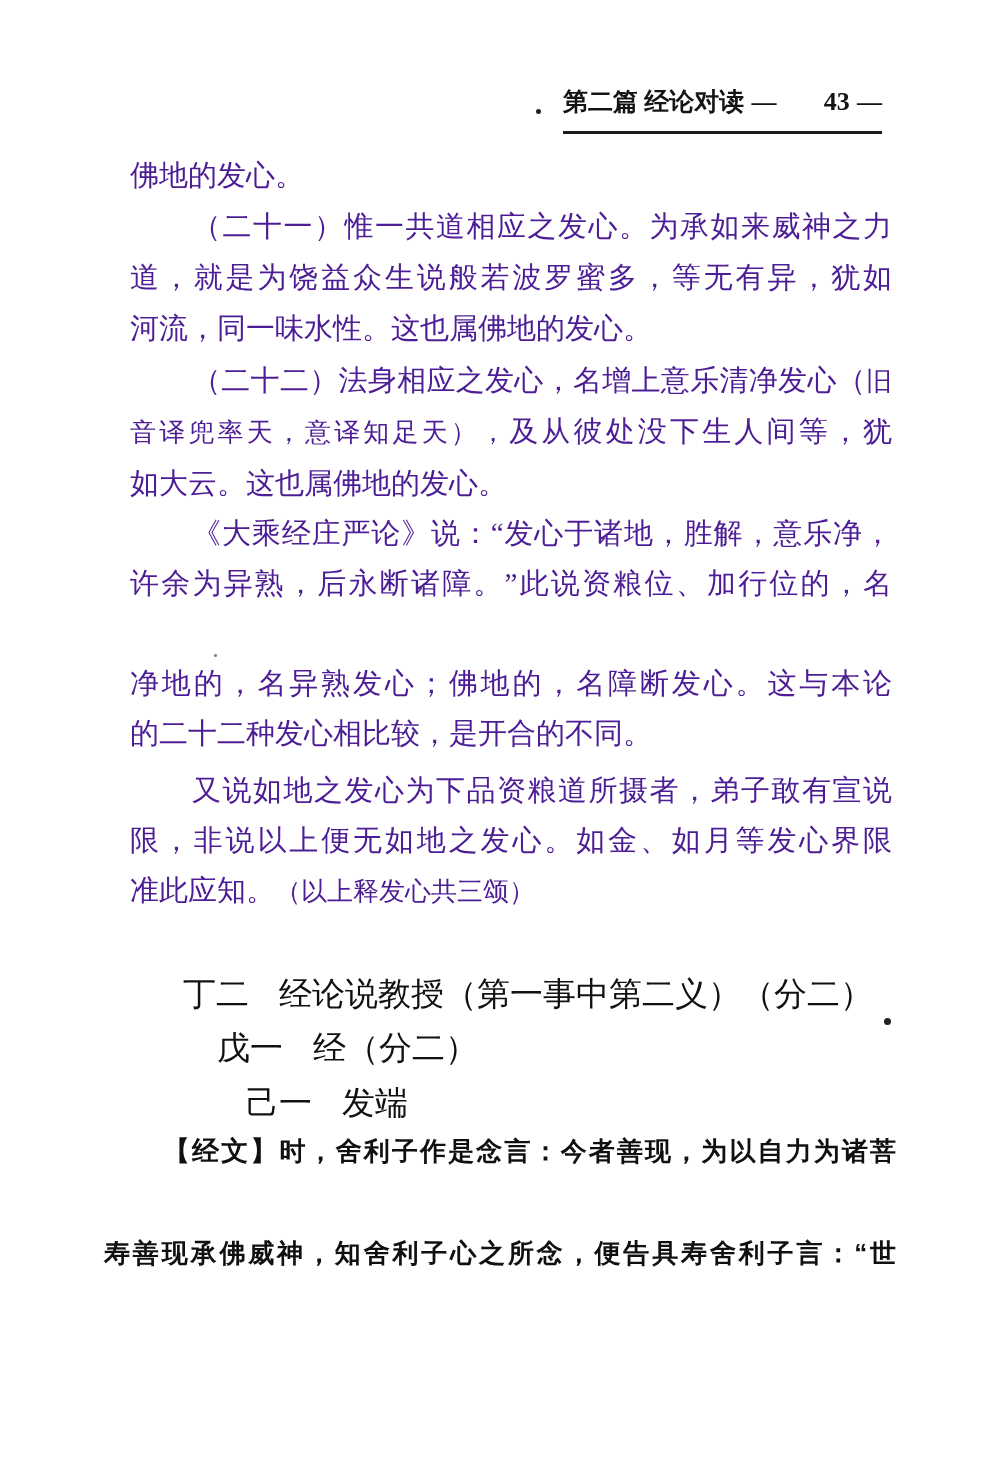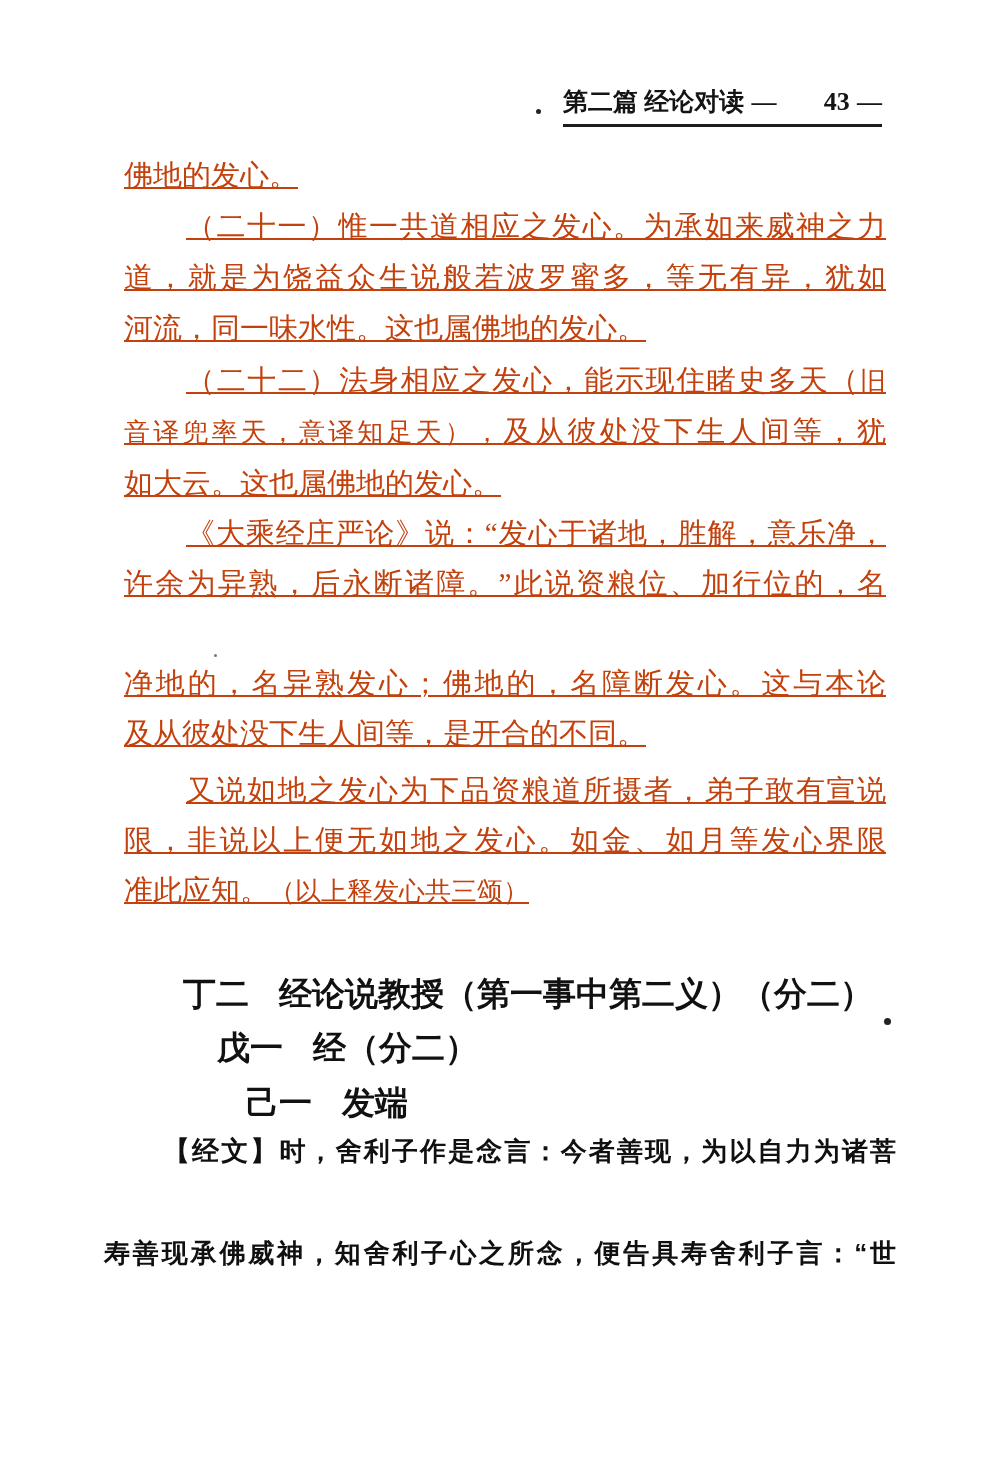--- a/index.html
+++ b/index.html
@@ -5,41 +5,41 @@
   html,body{margin:0;padding:0;}
   body{width:982px;height:1458px;background:#f7f7f5;}
   .page{
     position:relative;width:982px;height:1458px;background:#ffffff;
     color:#141414;overflow:hidden;
     font-family:"Liberation Serif", serif;
   }
   
   .running-header{
     position:absolute;left:563px;top:88px;width:319px;
-    border-bottom:3px solid #1c1c1c;padding-bottom:8px;
+    border-bottom:3px solid #1c1c1c;padding-bottom:15px;
     display:flex;align-items:baseline;justify-content:space-between;
     font-weight:bold;font-size:25px;line-height:28px;white-space:nowrap;
   }
   .running-header .num{font-family:"Liberation Serif",serif;font-size:26px;margin-left:40px;}
   
   .line{
-    position:absolute;left:124px;width:762px;height:42px;
+    position:absolute;left:130px;width:762px;height:42px;
     font-size:29px;line-height:42px;letter-spacing:0;
-    box-sizing:border-box;white-space:nowrap;color:#c2410c;text-decoration:underline;
+    box-sizing:border-box;white-space:nowrap;color:#4c1d95;
   }
   .j{ 
     white-space:normal;
     text-align:justify;text-align-last:justify;text-justify:inter-character;
   }
   .ind{padding-left:62px;}
   .kai{font-size:26px;}
   
   .heading{
     position:absolute;height:44px;font-size:33px;line-height:44px;
-    font-weight:bold;white-space:nowrap;color:#111;
+    font-weight:normal;white-space:nowrap;color:#111;
   }
   .heading .hlabel{margin-right:30px;}
   
   .sline{
     position:absolute;left:104px;width:792px;height:46px;
     font-family:"Liberation Sans", sans-serif;font-weight:bold;
     font-size:26px;line-height:46px;box-sizing:border-box;
     white-space:normal;color:#101010;
     text-align:justify;text-align-last:justify;text-justify:inter-character;
   }
@@ -65,27 +65,27 @@
   </div>
 
   <div class="speck s1"></div>
   <div class="speck s2"></div>
   <div class="speck s3"></div>
 
   <div class="line" style="top:154px">佛地的发心。</div>
   <div class="line j ind" style="top:205px">（二十一）惟一共道相应之发心。为承如来威神之力</div>
   <div class="line j" style="top:256px">道，就是为饶益众生说般若波罗蜜多，等无有异，犹如</div>
   <div class="line" style="top:307px">河流，同一味水性。这也属佛地的发心。</div>
-  <div class="line j ind" style="top:359px"><span>（二十二）法身相应之发心，能示现住睹史多天（</span><span class="kai">旧</span></div>
+  <div class="line j ind" style="top:359px"><span>（二十二）法身相应之发心，名增上意乐清净发心（</span><span class="kai">旧</span></div>
   <div class="line j" style="top:410px"><span class="kai">音译兜率天，意译知足天），</span><span>及从彼处没下生人间等，犹</span></div>
   <div class="line" style="top:462px">如大云。这也属佛地的发心。</div>
   <div class="line j ind" style="top:512px">《大乘经庄严论》说：“发心于诸地，胜解，意乐净，</div>
   <div class="line j" style="top:562px">许余为异熟，后永断诸障。”此说资粮位、加行位的，名</div>
   <div class="line j" style="top:662px">净地的，名异熟发心；佛地的，名障断发心。这与本论</div>
-  <div class="line" style="top:712px">及从彼处没下生人间等，是开合的不同。</div>
+  <div class="line" style="top:712px">的二十二种发心相比较，是开合的不同。</div>
   <div class="line j ind" style="top:769px">又说如地之发心为下品资粮道所摄者，弟子敢有宣说</div>
   <div class="line j" style="top:819px">限，非说以上便无如地之发心。如金、如月等发心界限</div>
   <div class="line" style="top:869px"><span>准此应知。</span><span class="kai">（以上释发心共三颂）</span></div>
 
   <div class="heading" style="left:183px;top:972px">
     <span class="hlabel">丁二</span><span>经论说教授（第一事中第二义）（分二）</span>
   </div>
   <div class="heading" style="left:217px;top:1026px">
     <span class="hlabel">戊一</span><span>经（分二）</span>
   </div>

